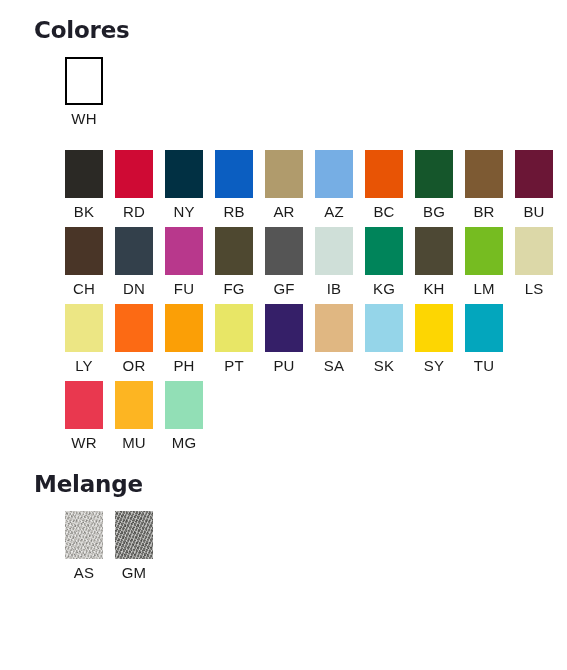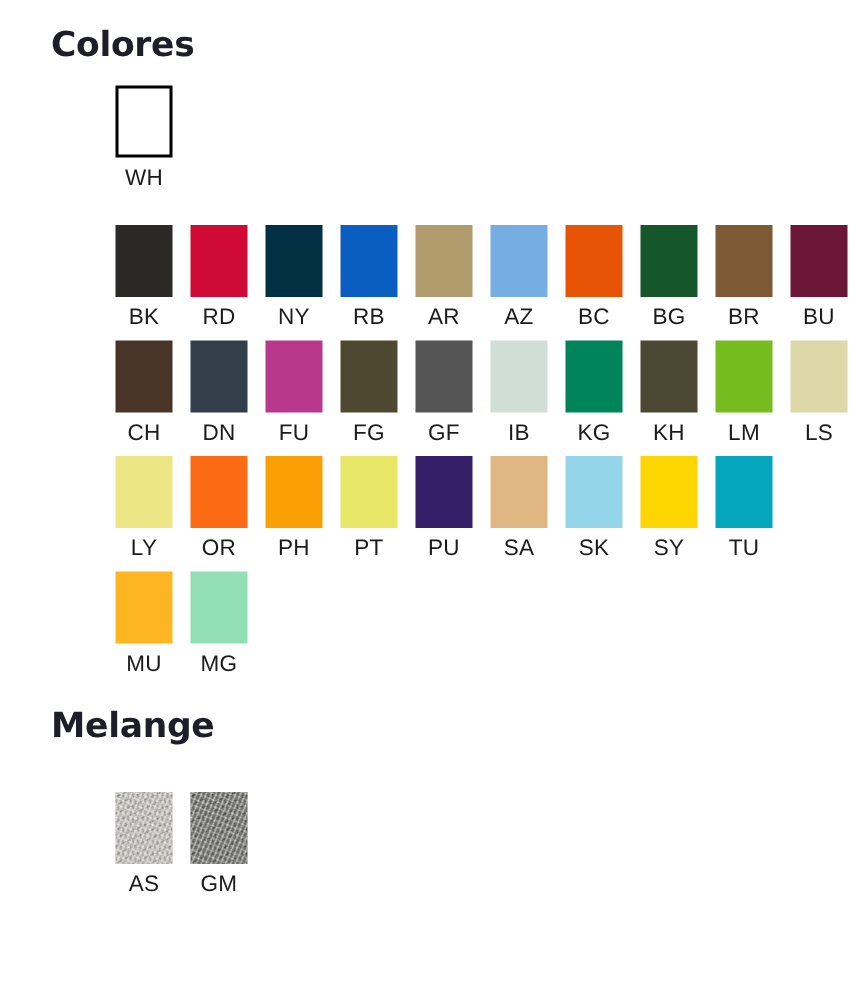--- a/index.html
+++ b/index.html
@@ -38,21 +38,21 @@
   .swatch-row {
     display: flex;
     flex-direction: row;
     margin-left: 65px;
     margin-bottom: 6px;
   }
   .swatch-cell {
     width: 50px;
     display: flex;
     flex-direction: column;
-    align-items: flex-end;
+    align-items: flex-start;
   }
   .swatch-chip {
     width: 38px;
     height: 48px;
     display: block;
     box-sizing: border-box;
   }
   .swatch-chip.bordered {
     border: 2px solid #000000;
   }
@@ -80,21 +80,21 @@
     color: #1b1b1b;
     margin-top: 5px;
     width: 38px;
     text-align: center;
     letter-spacing: 0.2px;
     line-height: 1.2;
   }
   .sec-blanco { margin-bottom: 22px; }
   .sec-colores { margin-bottom: 20px; }
   .sec-colores .section-title { margin-bottom: 13px; }
-  .sec-melange .section-title { margin-bottom: 30px; }
+  .sec-melange .section-title { margin-bottom: 13px; }
   .sec-blanco .swatch-row { margin-bottom: 4px; }
   .sec-melange .swatch-row { margin-bottom: 4px; }
 </style>
 </head>
 <body>
 
 <div class="page">
 
 <div class="section sec-blanco">
       <h2 class="section-title">Colores</h2>
@@ -223,20 +223,24 @@
           <span class="swatch-chip" style="background: rgb(253, 214, 2);"></span>
           <span class="swatch-label">SY</span>
         </div>
         <div class="swatch-cell">
           <span class="swatch-chip" style="background: rgb(3, 166, 189);"></span>
           <span class="swatch-label">TU</span>
         </div>
       </div>
       <div class="swatch-row">
         <div class="swatch-cell">
+          <span class="swatch-chip" style="background: rgb(233, 56, 79);"></span>
+          <span class="swatch-label">WR</span>
+        </div>
+        <div class="swatch-cell">
           <span class="swatch-chip" style="background: rgb(253, 181, 34);"></span>
           <span class="swatch-label">MU</span>
         </div>
         <div class="swatch-cell">
           <span class="swatch-chip" style="background: rgb(146, 223, 182);"></span>
           <span class="swatch-label">MG</span>
         </div>
       </div>
     </div>
     <div class="section sec-melange">

